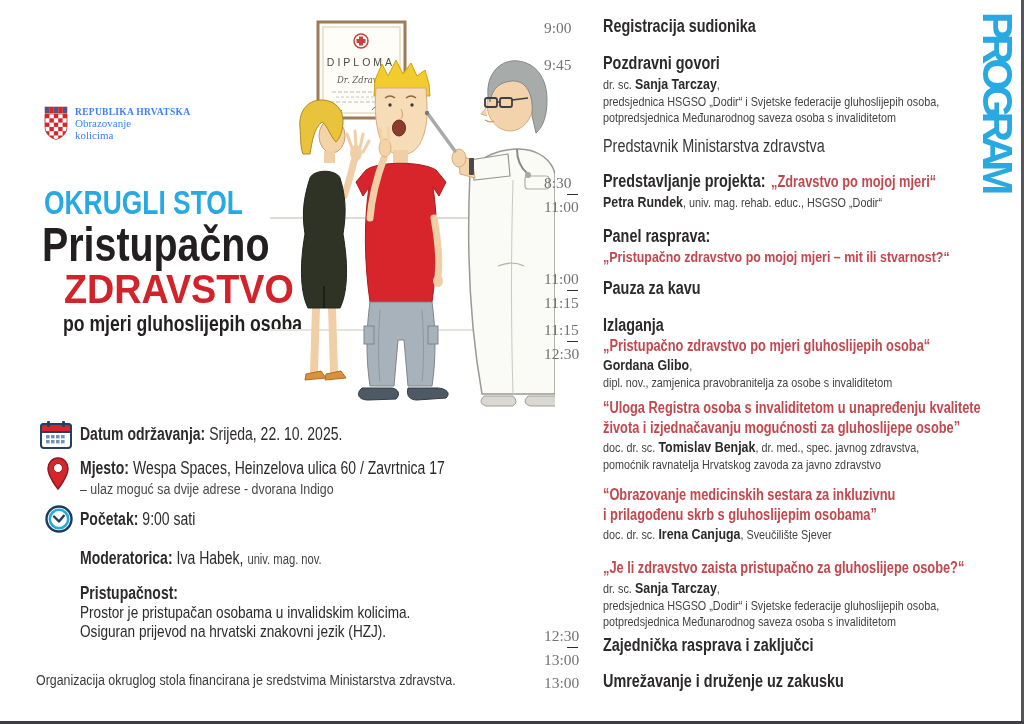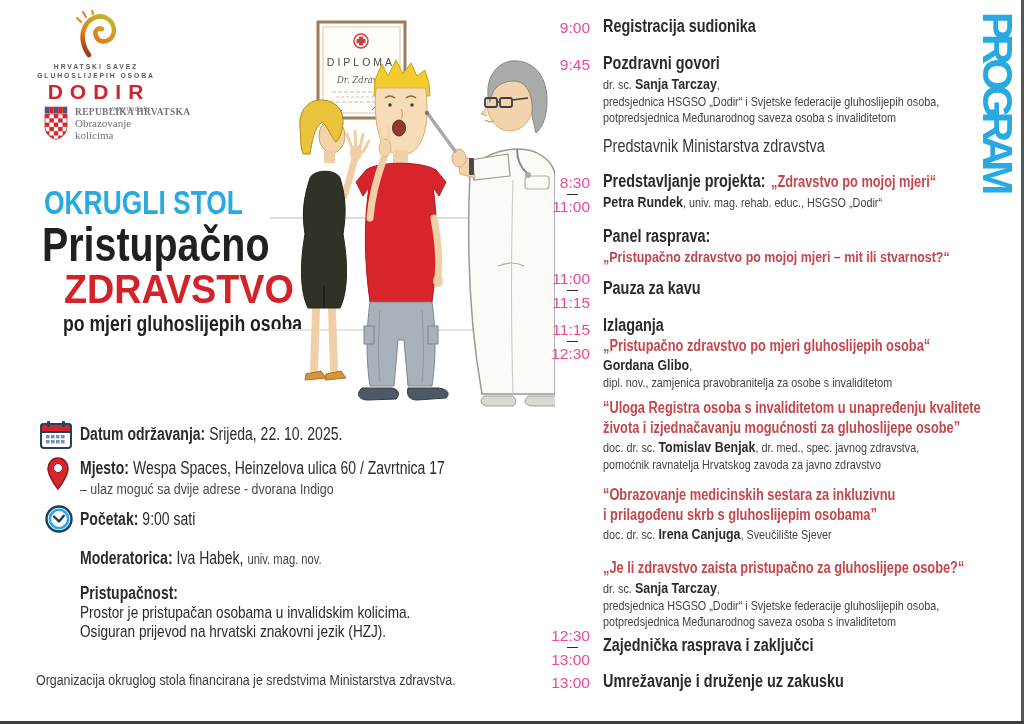--- a/index.html
+++ b/index.html
@@ -13,21 +13,21 @@
   .edge-bottom{position:absolute;left:0;bottom:0;width:1024px;height:3px;background:#3f3f43;}
 
   
   .logo-block{left:36px;top:10px;width:120px;text-align:center;}
   .logo-org{font-size:6.8px;font-weight:700;letter-spacing:1.9px;color:#5a5b5e;line-height:9px;}
   .logo-name{font-size:21px;font-weight:800;letter-spacing:7px;color:#d2232b;padding-left:6px;line-height:24px;}
   .logo-url{font-size:7px;color:#8b8b8e;text-align:right;padding-right:6px;line-height:9px;}
 
   
   .ministry{left:44px;top:106px;display:flex;align-items:flex-start;}
-  .ministry-text{margin-left:7px;font-family:"Liberation Serif", serif;color:#737373;}
+  .ministry-text{margin-left:7px;font-family:"Liberation Serif", serif;color:#3b82f6;}
   .ministry-country{font-size:9.5px;font-weight:700;letter-spacing:.3px;line-height:12px;}
   .ministry-name{font-size:11px;line-height:11.5px;}
 
   
   .kicker{left:44px;top:184px;font-size:33px;font-weight:800;color:#29a9e1;
     transform:scaleX(.80);transform-origin:left top;white-space:nowrap;letter-spacing:0;}
   .title-main{left:42px;top:217px;font-size:48px;font-weight:800;color:#231f20;
     transform:scaleX(.82);transform-origin:left top;white-space:nowrap;}
   .title-accent{left:64px;top:266px;font-size:41px;font-weight:800;color:#d2232b;
     transform:scaleX(.92);transform-origin:left top;white-space:nowrap;}
@@ -37,21 +37,21 @@
   
   .dtext{transform:scaleX(.80);transform-origin:left top;white-space:nowrap;font-size:17.5px;color:#2d2a2b;}
   .dtext b{font-weight:700;margin-right:5px;}
   .dnote{font-size:15.5px;color:#4a4749;line-height:20px;}
   .dsmall{font-size:14px;color:#454245;}
   .fund{transform:scaleX(.80);transform-origin:left top;white-space:nowrap;font-size:15.5px;color:#3c393a;}
 
   
   .sched{left:544px;top:0;width:478px;height:724px;}
   .srow{position:absolute;left:0;width:470px;}
-  .time{position:absolute;left:0;top:2px;width:46px;text-align:right;font-size:15.5px;color:#ec4899;}
+  .time{position:absolute;left:0;top:2px;width:46px;text-align:left;font-size:15.5px;color:#737373;font-family:Liberation Serif, serif;}
   .tval{line-height:17px;}
   .tdash{border-top:1.6px solid #2d2a2b;width:11px;margin:3px 12px 3px auto;height:0;}
   .content{position:absolute;left:59px;top:0;transform:scaleX(.80);transform-origin:left top;}
   .line{line-height:19.5px;white-space:nowrap;}
   .stitle{font-weight:700;font-size:18px;color:#2d2a2b;}
   .plain{font-size:18px;font-weight:400;color:#393637;}
   .talkred{color:#c4474d;font-weight:700;font-size:16px;}
   .inline-gap{margin-left:7px;}
   .sname{font-weight:700;font-size:15.5px;color:#2d2a2b;}
   .srest{font-size:13.5px;color:#454245;}
@@ -62,37 +62,20 @@
 
   
   .program{right:6px;top:12px;writing-mode:vertical-rl;font-size:42px;font-weight:800;
     color:#29a9e1;letter-spacing:-6px;line-height:1;}
 </style>
 </head>
 <body>
 
 <div class="poster">
 
-  <div class="abs logo-block">
-    <svg width="44" height="48" viewBox="0 0 44 48">
-      <defs>
-        <linearGradient id="eg" x1="0" y1="1" x2="0.55" y2="0">
-          <stop offset="0" stop-color="#8f2a1e"></stop>
-            <stop offset="0.45" stop-color="#e07818"></stop>
-            <stop offset="1" stop-color="#c2b22a"></stop>
-        </linearGradient>
-      </defs>
-      <path d="M15 45 C9 37 7 27 10 19 C14 8 26 3 34 9 C41 14 42 24 36 29 C31 33 24 32 22 26 C20 21 24 17 28 19" stroke="url(#eg)" stroke-width="4.6" fill="none" stroke-linecap="round"></path>
-      <path d="M7 12 L3 8 M12 7 L9 2 M19 4 L18 0" stroke="#d98a16" stroke-width="2" stroke-linecap="round"></path>
-    </svg>
-    <div class="logo-org">HRVATSKI SAVEZ</div>
-    <div class="logo-org">GLUHOSLIJEPIH OSOBA</div>
-    <div class="logo-name">DODIR</div>
-    <div class="logo-url">www.dodir.hr</div>
-  </div>
 
   <div class="abs ministry">
     <svg width="24" height="34" viewBox="0 0 24 34">
       <rect x="1" y="1" width="4" height="6" fill="#3a5ba0" stroke="#b5342f" stroke-width="0.6"></rect>
       <rect x="5.5" y="1" width="4" height="6" fill="#d8252b" stroke="#b5342f" stroke-width="0.6"></rect>
       <rect x="10" y="1" width="4" height="6" fill="#3a5ba0" stroke="#b5342f" stroke-width="0.6"></rect>
       <rect x="14.5" y="1" width="4" height="6" fill="#d8252b" stroke="#b5342f" stroke-width="0.6"></rect>
       <rect x="19" y="1" width="4" height="6" fill="#3a5ba0" stroke="#b5342f" stroke-width="0.6"></rect>
       <clipPath id="shieldclip">
           <path d="M1 8 H23 V20 C23 28 18 31.8 12 33.5 C6 31.8 1 28 1 20 Z"></path>

